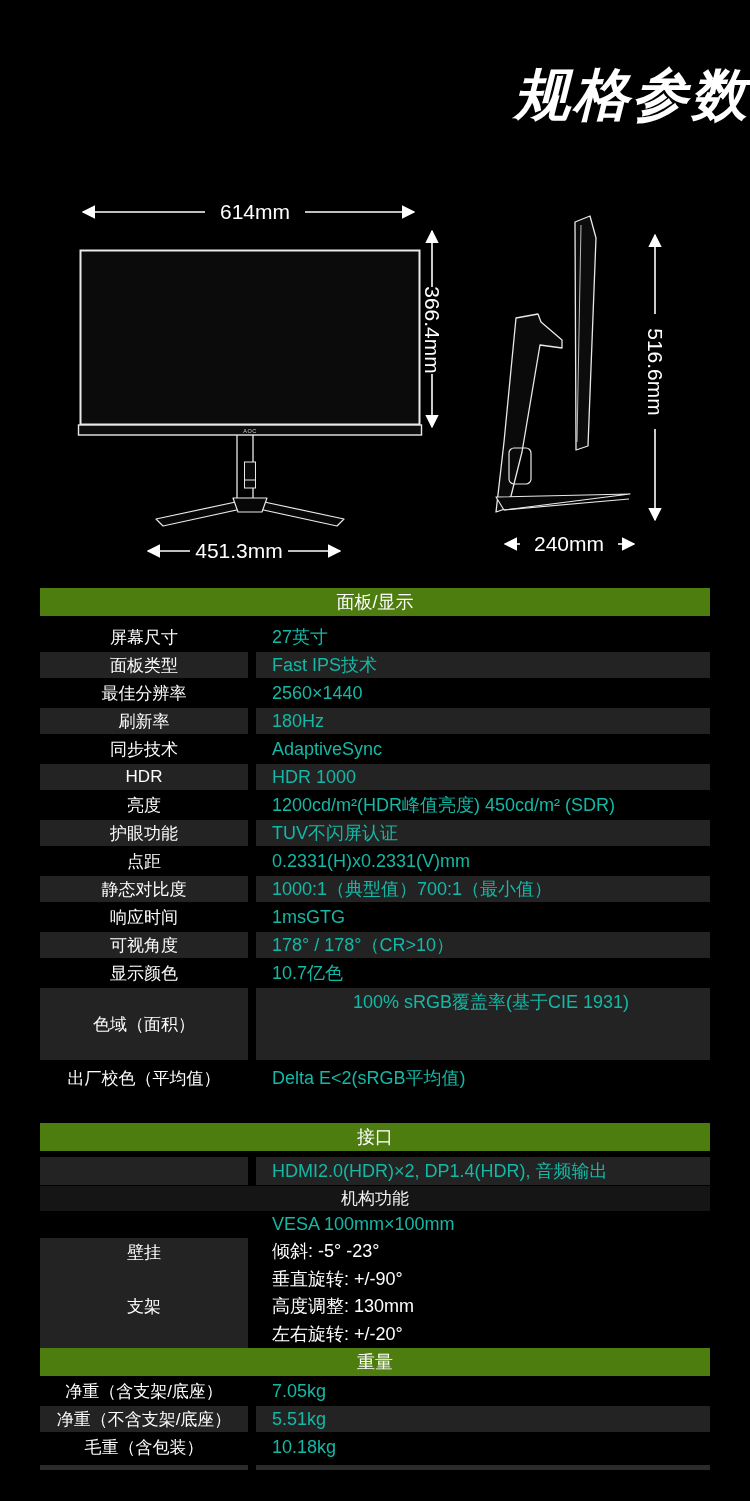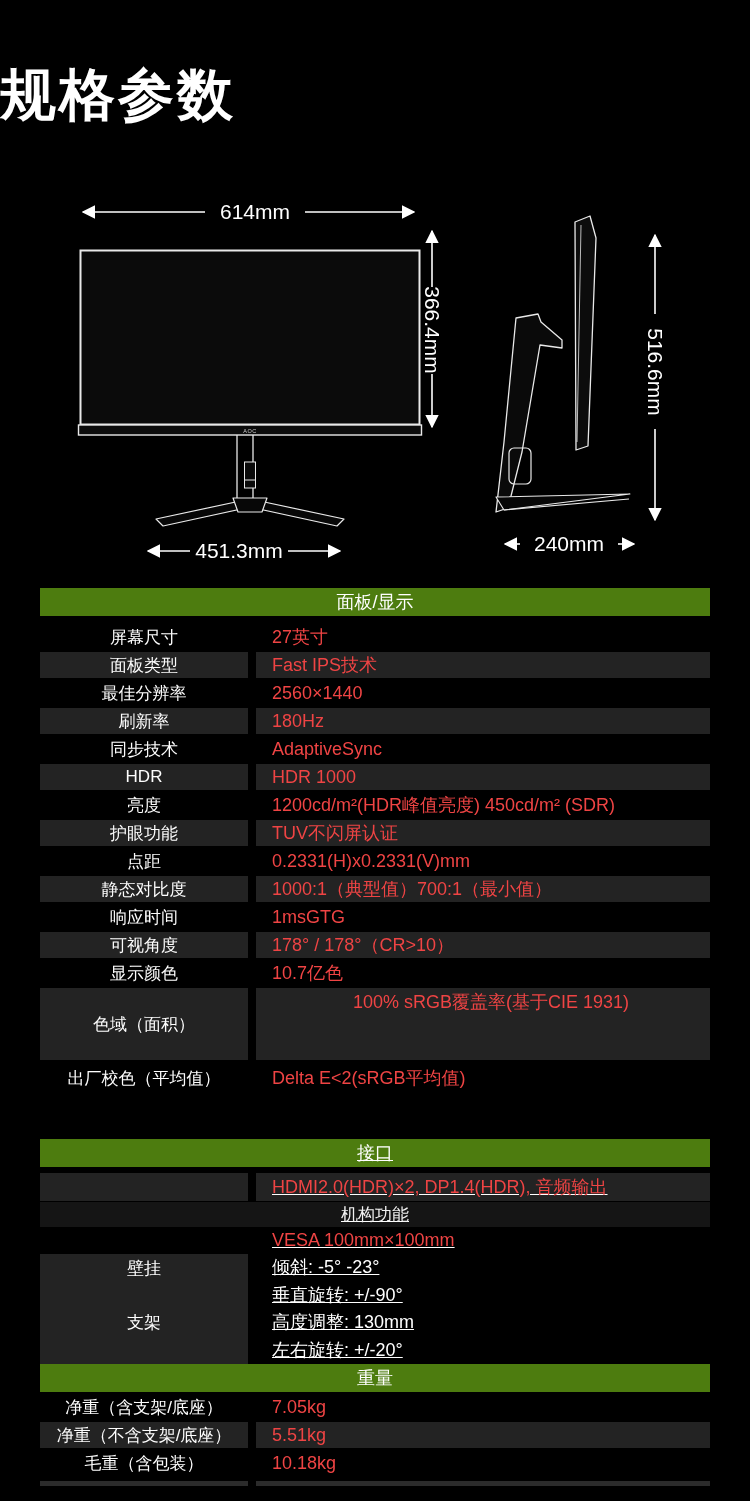--- a/index.html
+++ b/index.html
@@ -2,43 +2,43 @@
 <html><head>
 <meta charset="utf-8">
 <style>
   html,body{margin:0;padding:0;}
   body{
     width:750px;height:1501px;background:#000;overflow:hidden;
     color:#fff;font-family:"Liberation Sans","DejaVu Sans",sans-serif;
     position:relative;
   }
   
-  .title-wrap{height:192px;display:flex;align-items:center;justify-content:flex-start;}
+  .title-wrap{height:192px;display:flex;align-items:center;justify-content:flex-end;font-style:italic;}
   .page-title{font-size:56px;font-weight:bold;letter-spacing:3px;color:#fff;}
   
   .diagram-svg{display:block;}
   
   .spec-table{width:670px;margin:11px 40px 0 40px;}
   .section-header{
     height:28px;line-height:28px;background:#4d7c0f;color:#fff;
     text-align:center;font-size:18px;margin-bottom:7px;
   }
   .row{display:flex;height:28px;}
   .cell{display:flex;align-items:center;}
   .cell.label{width:208px;justify-content:center;font-size:17px;color:#fdfdfd;}
   .cgap{width:8px;}
-  .cell.value{flex:1;padding-left:16px;font-size:18px;color:#ef4444;}
+  .cell.value{flex:1;padding-left:16px;font-size:18px;color:#14b8a6;}
   .row.dark .cell{background:#232323;box-shadow:inset 0 1px 0 #000,inset 0 -1px 0 #000;}
   
   .row.row-gamut{height:74px;}
   .row.row-gamut .cell.value{flex-direction:row;align-items:flex-start;justify-content:center;}
   .row.row-gamut .vline{line-height:30px;font-size:18px;}
   .row.row-cal{height:34px;}
   
-  .section-ports{margin-top:44px;text-decoration:underline;}
+  .section-ports{margin-top:28px;}
   .section-ports .section-header{margin-bottom:5px;}
   .row.row-io{height:30px;}
   .sub-header{height:25px;line-height:25px;background:#151515;text-align:center;font-size:17px;color:#f2f2f2;}
   .row.row-vesa{height:27px;}
   
   .stand-block{display:flex;height:110px;}
   .stand-labels{width:208px;background:#232323;position:relative;}
   .stand-labels .slabel{position:absolute;left:0;width:100%;height:27px;line-height:27px;text-align:center;font-size:17px;}
   .stand-labels .slabel.wall{top:1px;}
   .stand-labels .slabel.stand{top:55px;}

